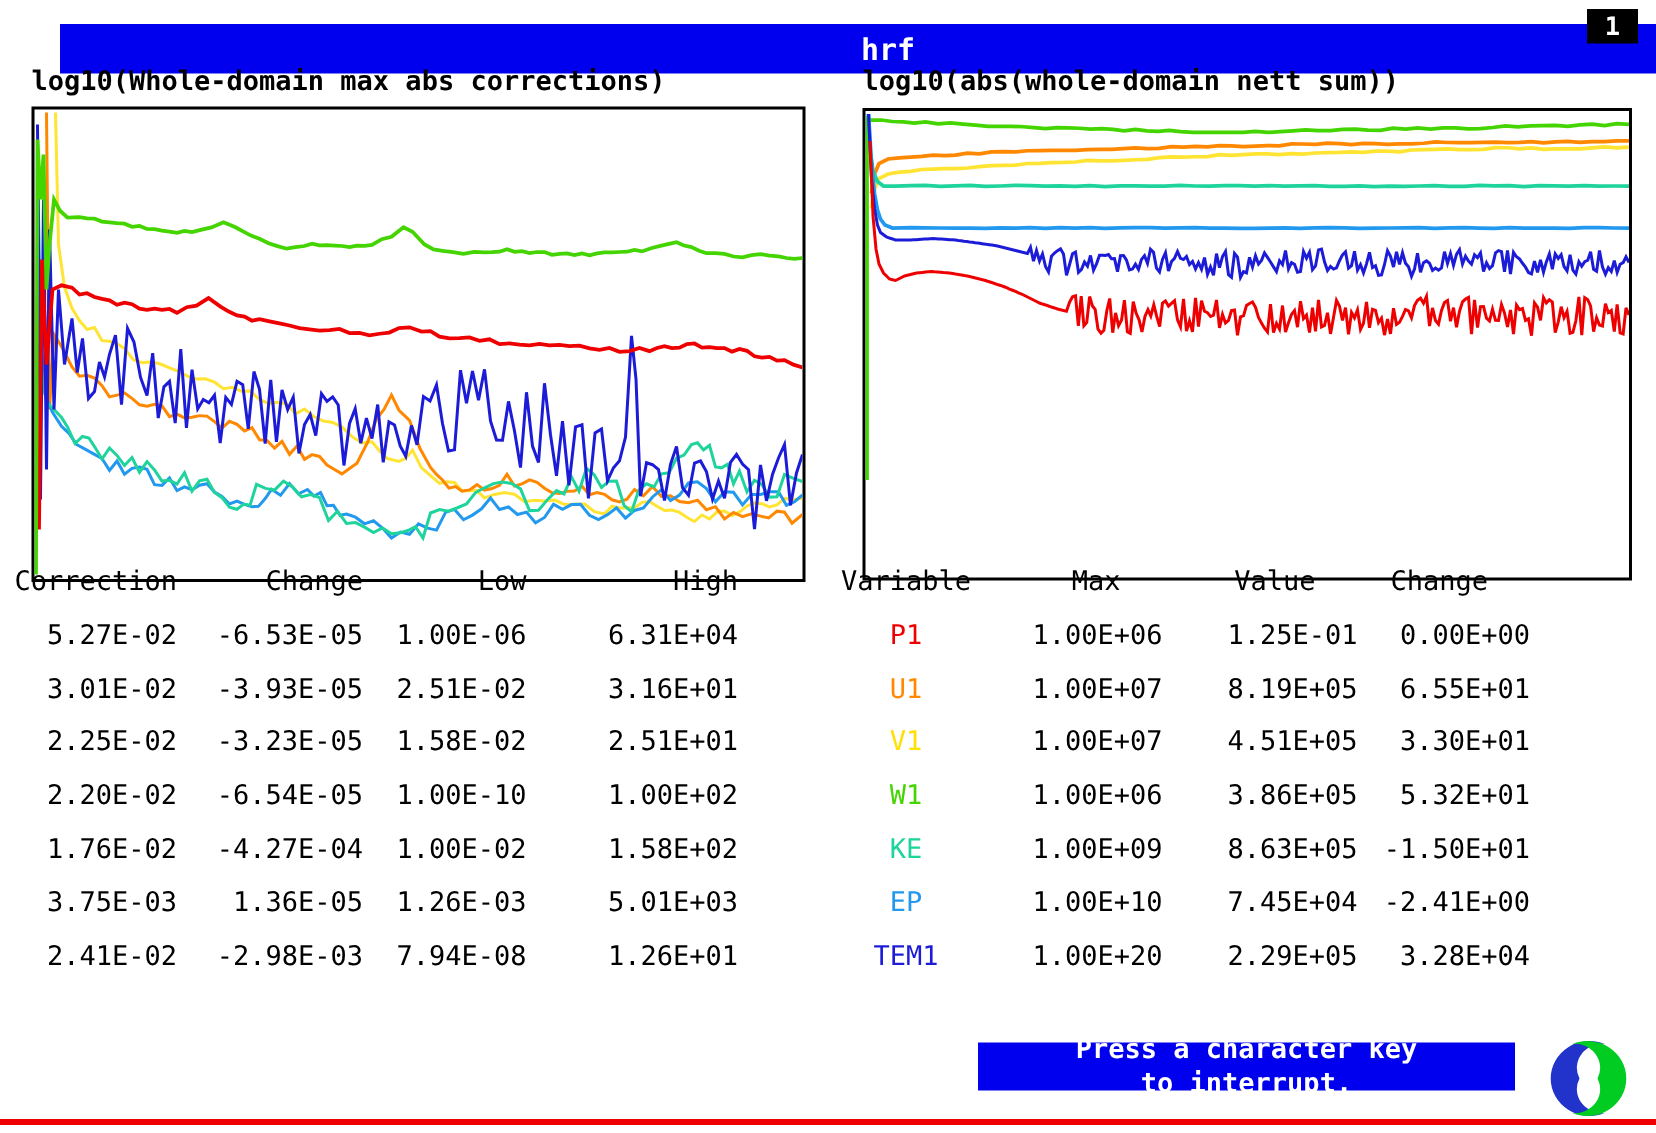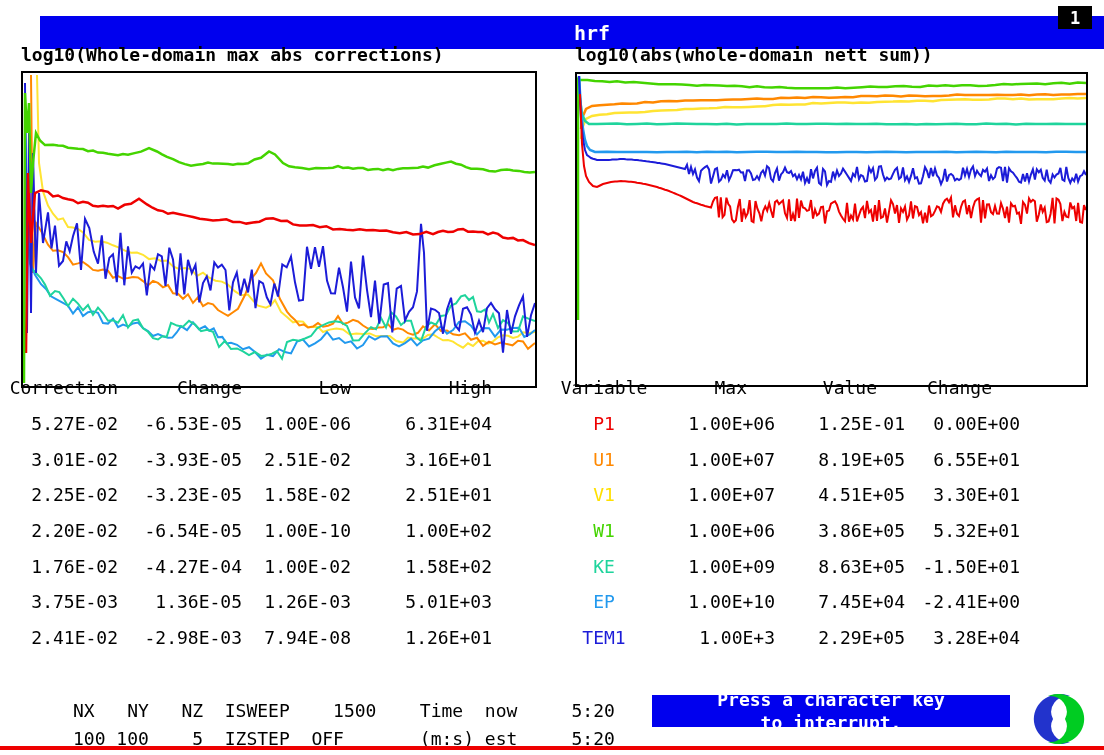--- a/index.html
+++ b/index.html
@@ -195,28 +195,27 @@
           <td class="num">-1.50E+01</td>
         </tr>
         <tr>
           <td class="var" style="color: rgb(34, 153, 238);">EP</td>
           <td class="num">1.00E+10</td>
           <td class="num">7.45E+04</td>
           <td class="num">-2.41E+00</td>
         </tr>
         <tr>
           <td class="var" style="color: rgb(28, 28, 216);">TEM1</td>
-          <td class="num">1.00E+3</td>
+          <td class="num">1.00E+20</td>
           <td class="num">2.29E+05</td>
           <td class="num">3.28E+04</td>
         </tr>
       </tbody>
   </table>
 
-  <div id="status"><div>      NX   NY   NZ  ISWEEP    1500    Time  now     5:20</div><div>      100 100    5  IZSTEP  OFF       (m:s) est     5:20</div></div>
 
   <div id="interrupt-box" style="background: rgb(0, 0, 238);">
     <div>Press a character key</div>
     <div>to interrupt.</div>
   </div>
 
   <svg id="logo" viewBox="0 0 70 54">
     <path id="logo-blue" d="M 46 4 A 26 25 0 1 0 46 50 A 17 16 0 0 1 29 27 A 17 16 0 0 1 46 4 Z" fill="#2233cc"></path>
     <path id="logo-green" d="M 24 50 A 26 25 0 1 0 24 4 A 17 16 0 0 1 41 27 A 17 16 0 0 1 24 50 Z" fill="#00cc22"></path>
   </svg>

